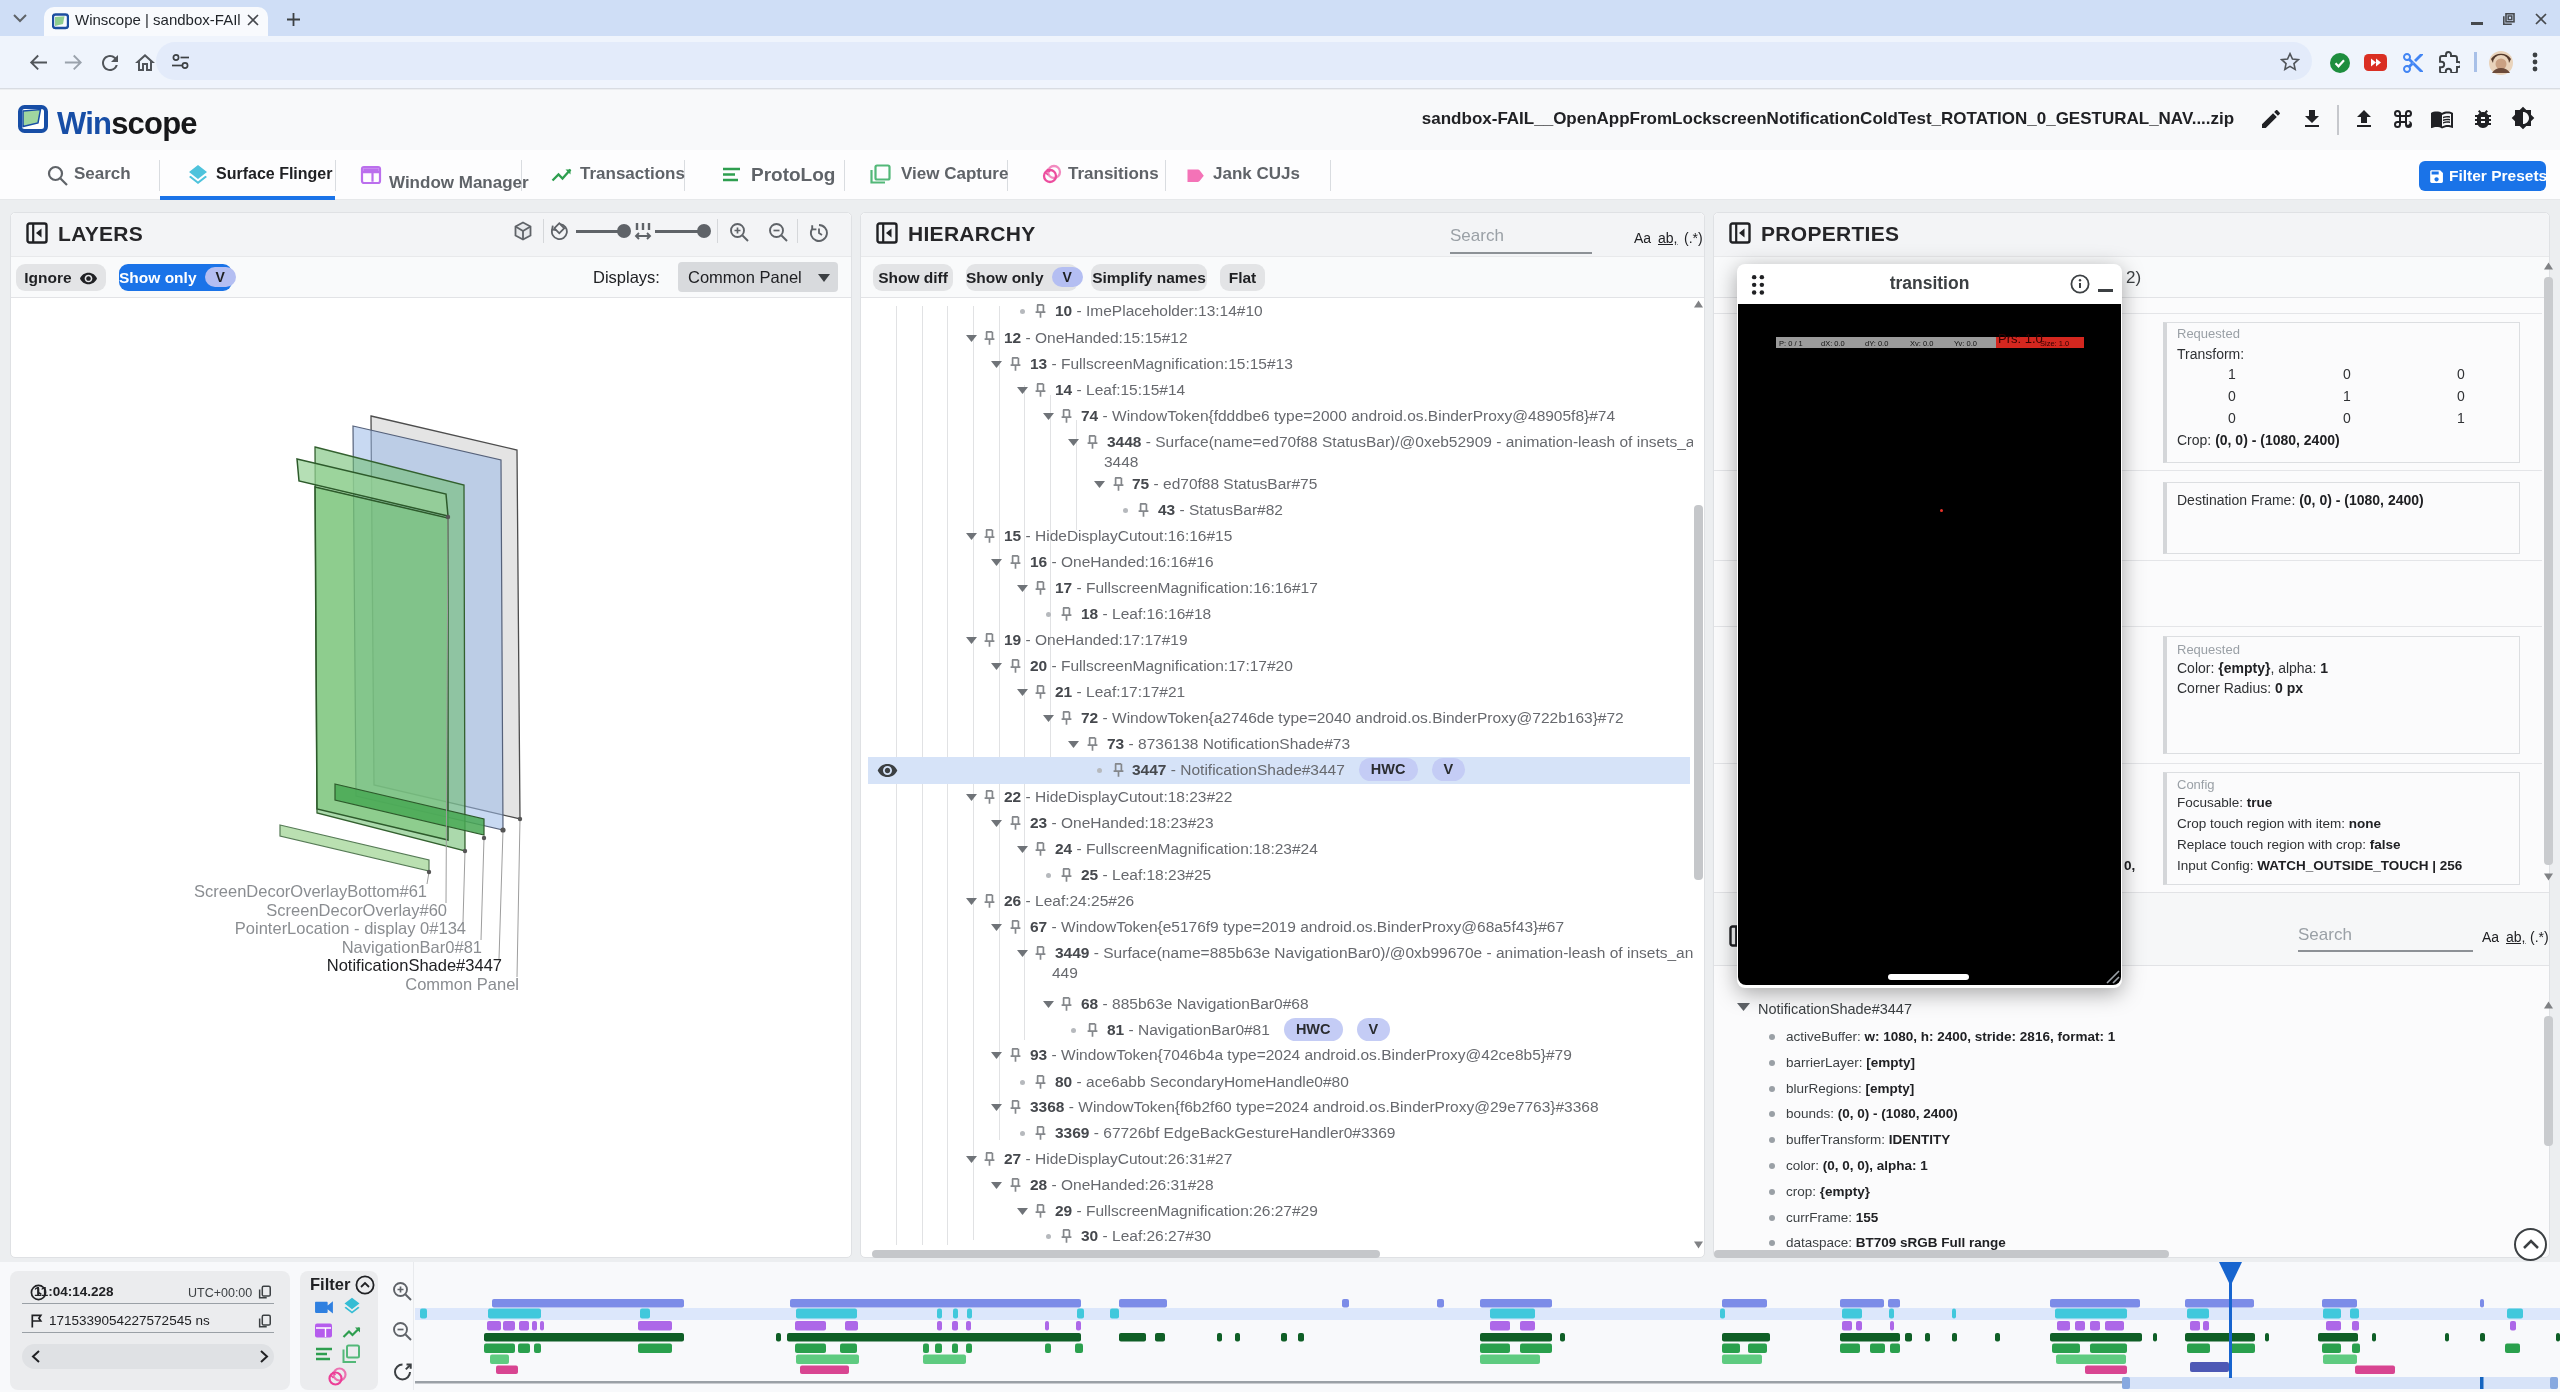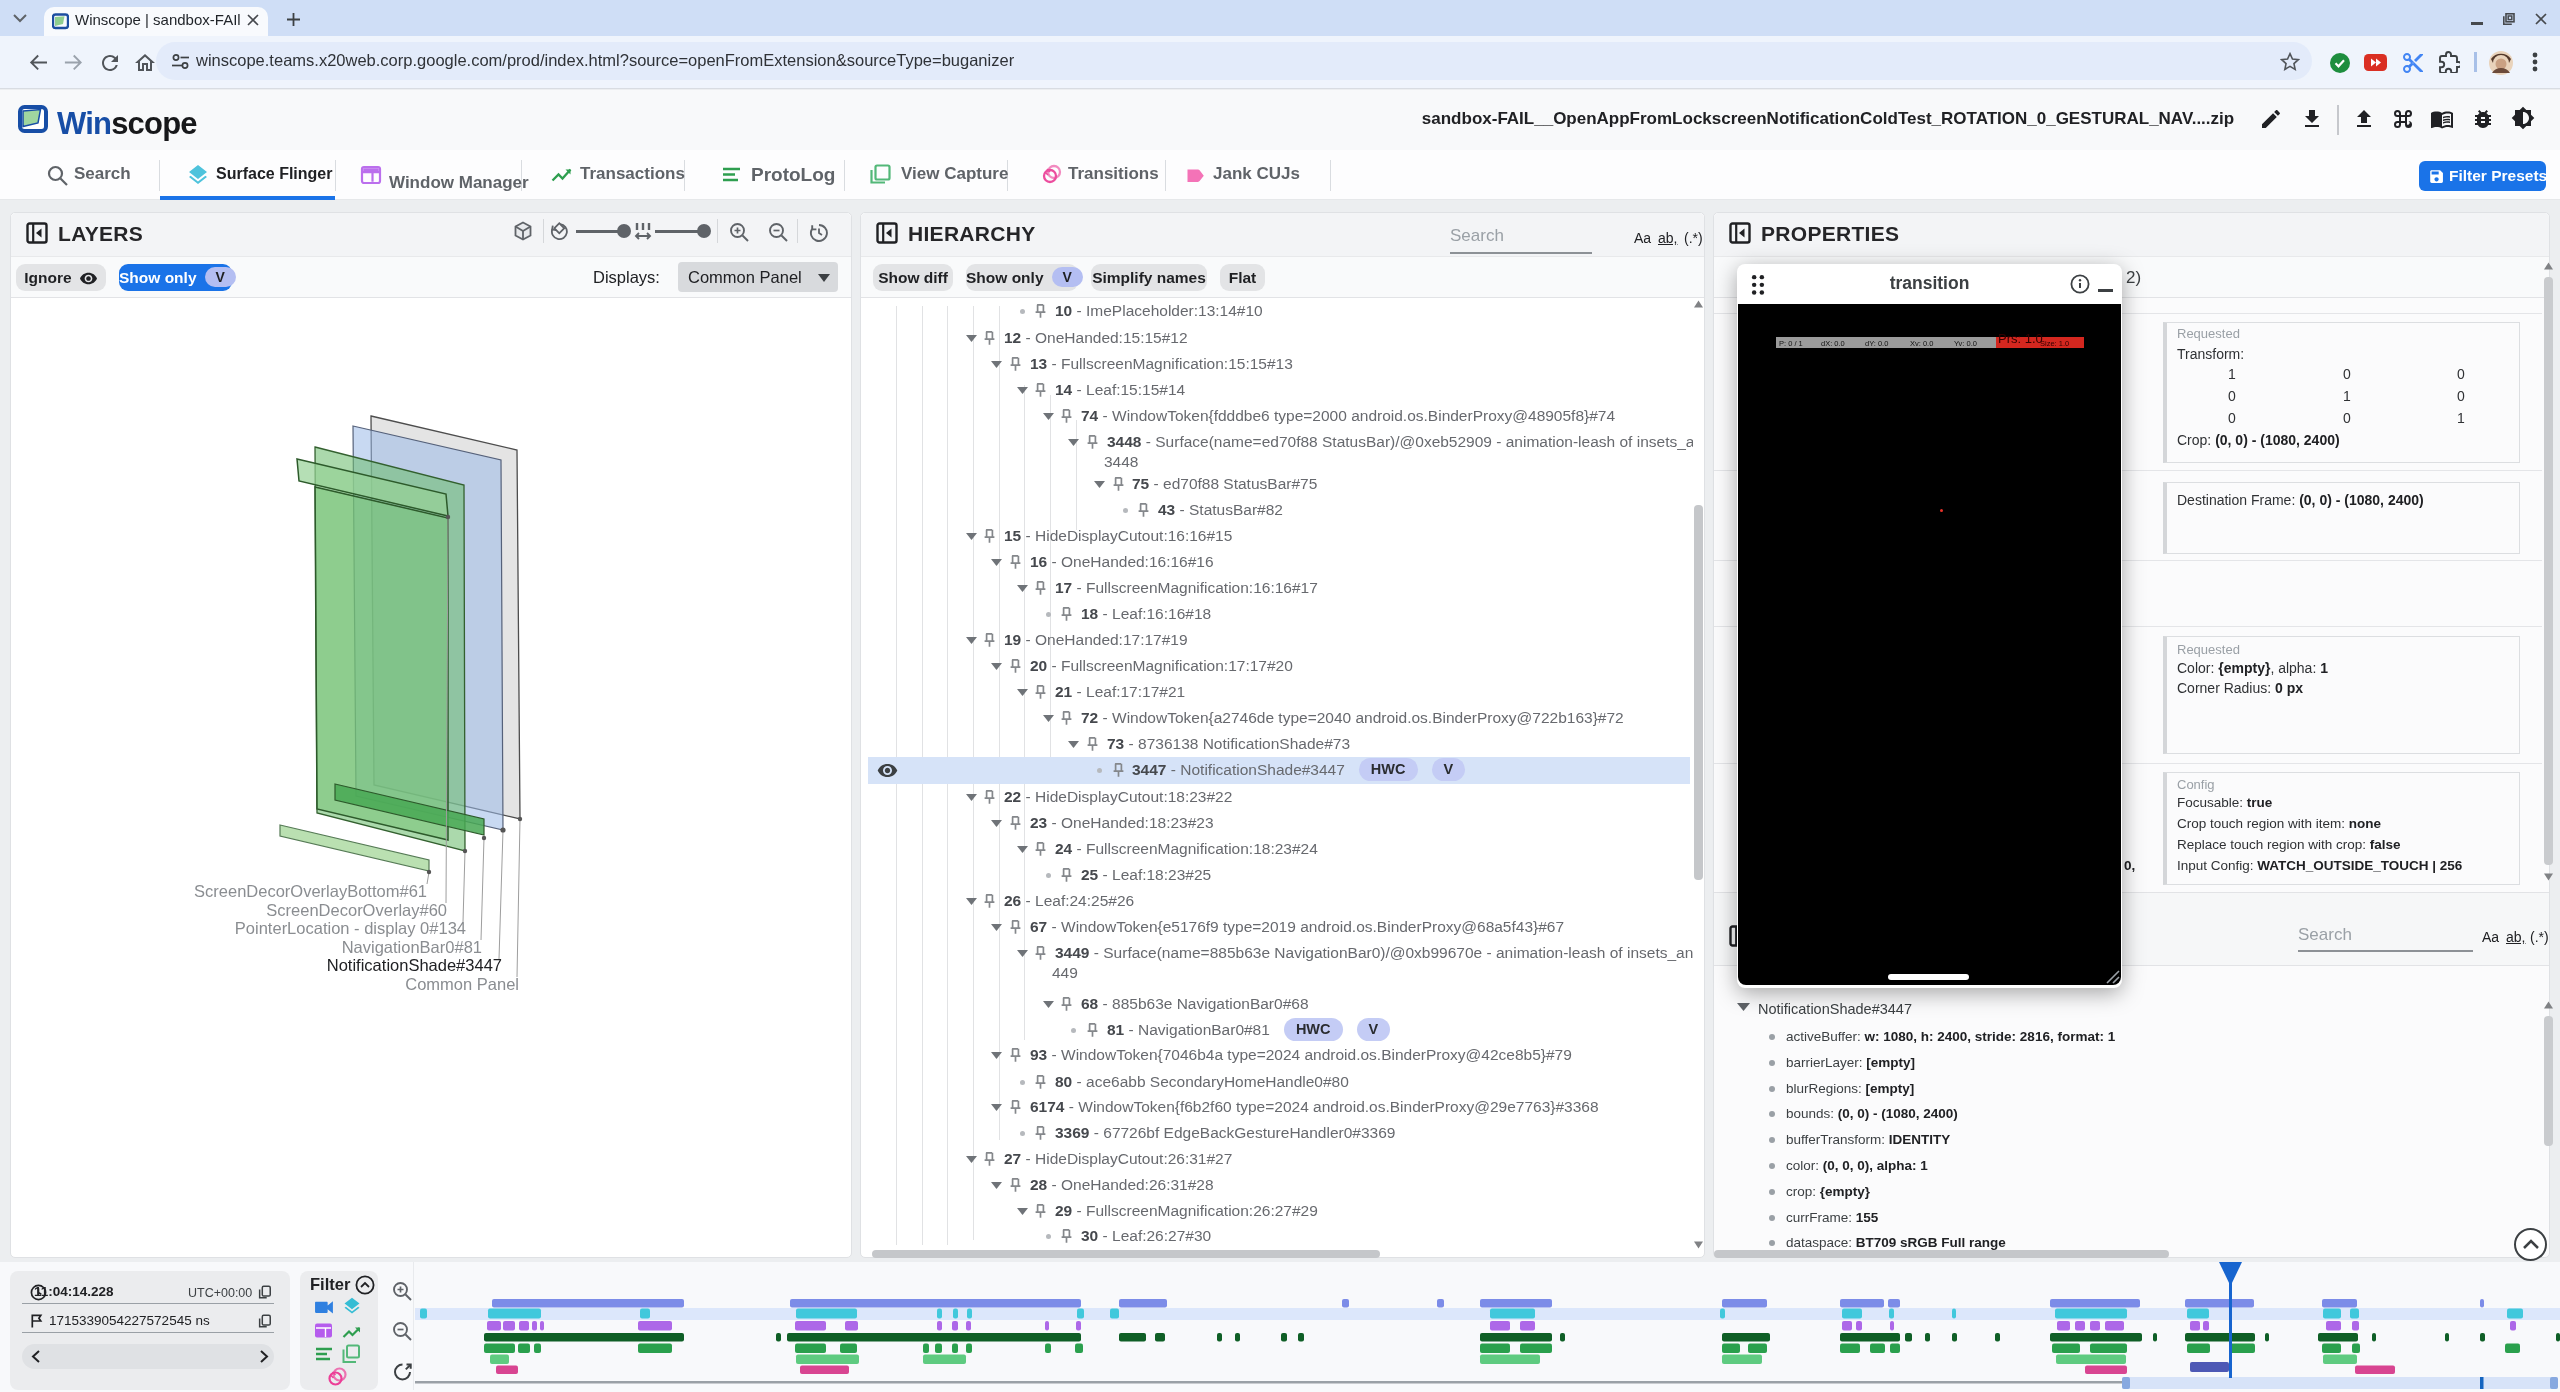--- a/index.html
+++ b/index.html
@@ -61,21 +61,20 @@
 <svg class="icn" style="left:133px;top:51px" width="23" height="23" viewBox="0 0 23 23">
       <path d="M12 5.69l5 4.5V18h-2v-6H9v6H7v-7.81l5-4.5M12 3L2 12h3v8h6v-6h2v6h6v-8h3L12 3z" fill="#51555a"></path>
     </svg>
 <div class="abs" style="left:156px;top:42px;width:2156px;height:38px;background:#e3ebfa;border-radius:19px"></div>
 <svg class="icn" style="left:172px;top:53px" width="17" height="17" viewBox="0 0 17 17">
       <circle cx="4" cy="4.5" r="2.6" fill="none" stroke="#3c4043" stroke-width="1.7"></circle>
       <path d="M8.5 4.5H17" stroke="#3c4043" stroke-width="1.7"></path>
       <circle cx="13" cy="12.5" r="2.6" fill="none" stroke="#3c4043" stroke-width="1.7"></circle>
       <path d="M0 12.5H10.5" stroke="#3c4043" stroke-width="1.7"></path>
     </svg>
-<div class="abs" style="left:196px;top:51px;font-size:16.5px;color:#2f3237">winscope.teams.x20web.corp.google.com/prod/index.html?source=openFromExtension&amp;sourceType=buganizer</div>
 <svg class="icn" style="left:2280px;top:52px" width="20" height="20" viewBox="0 0 20 20">
       <path d="M10 1.7l2.47 5.33 5.83.62-4.35 3.93 1.2 5.75L10 14.4l-5.15 2.93 1.2-5.75L1.7 7.65l5.83-.62z" fill="none" stroke="#51555a" stroke-width="1.6"></path>
     </svg>
 <svg class="icn" style="left:2329px;top:52px" width="22" height="22" viewBox="0 0 22 22">
       <circle cx="11" cy="11" r="10" fill="#1e8e3e"></circle>
       <path d="M6.5 11.3l3 3 5.5-6" stroke="#fff" stroke-width="2.2" fill="none"></path>
     </svg>
 <svg class="icn" style="left:2364px;top:54px" width="23" height="17" viewBox="0 0 23 17">
       <rect width="23" height="17" rx="4.5" fill="#da2f23"></rect>
       <path d="M7 4.5l5 4-5 4zM12 4.5l5 4-5 4z" fill="#fff"></path>
@@ -489,21 +488,21 @@
         <svg class="icn" style="left:1034.4px;top:1074px" width="13" height="16" viewBox="0 0 13 16">
           <path d="M3.1 1.8h6M3.6 1.8v7.4M9.4 1.8v7.4M1.6 9.2h9.8M6.5 9.2v5.6" fill="none" stroke="#84878b" stroke-width="1.7"></path>
         </svg>
         <div class="trow" style="left:1055px;top:1069px"><span class="num">80</span><span class="nm"> - ace6abb SecondaryHomeHandle0#80</span></div>
 <svg class="icn" style="left:991.2px;top:1104px" width="11" height="7" viewBox="0 0 11 7">
           <path d="M0 0h11L5.5 7z" fill="#6f7378"></path>
         </svg>
         <svg class="icn" style="left:1008.7px;top:1099px" width="13" height="16" viewBox="0 0 13 16">
           <path d="M3.1 1.8h6M3.6 1.8v7.4M9.4 1.8v7.4M1.6 9.2h9.8M6.5 9.2v5.6" fill="none" stroke="#84878b" stroke-width="1.7"></path>
         </svg>
-        <div class="trow" style="left:1030px;top:1094px"><span class="num">6174</span><span class="nm"> - WindowToken{f6b2f60 type=2024 android.os.BinderProxy@29e7763}#3368</span></div>
+        <div class="trow" style="left:1030px;top:1094px"><span class="num">3368</span><span class="nm"> - WindowToken{f6b2f60 type=2024 android.os.BinderProxy@29e7763}#3368</span></div>
 <div class="abs" style="left:1019.9px;top:1130.5px;width:5px;height:5px;border-radius:50%;background:#b6b9bd"></div>
         <svg class="icn" style="left:1034.4px;top:1125px" width="13" height="16" viewBox="0 0 13 16">
           <path d="M3.1 1.8h6M3.6 1.8v7.4M9.4 1.8v7.4M1.6 9.2h9.8M6.5 9.2v5.6" fill="none" stroke="#84878b" stroke-width="1.7"></path>
         </svg>
         <div class="trow" style="left:1055px;top:1120px"><span class="num">3369</span><span class="nm"> - 67726bf EdgeBackGestureHandler0#3369</span></div>
 <svg class="icn" style="left:965.5px;top:1156px" width="11" height="7" viewBox="0 0 11 7">
           <path d="M0 0h11L5.5 7z" fill="#6f7378"></path>
         </svg>
         <svg class="icn" style="left:983.0px;top:1151px" width="13" height="16" viewBox="0 0 13 16">
           <path d="M3.1 1.8h6M3.6 1.8v7.4M9.4 1.8v7.4M1.6 9.2h9.8M6.5 9.2v5.6" fill="none" stroke="#84878b" stroke-width="1.7"></path>

